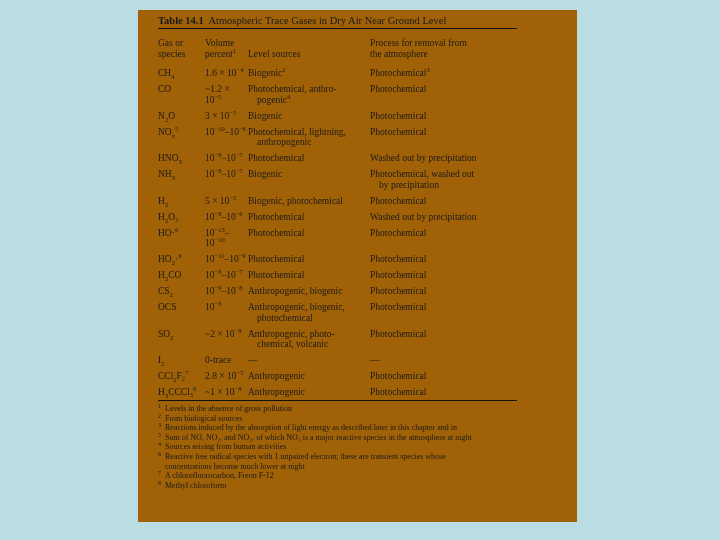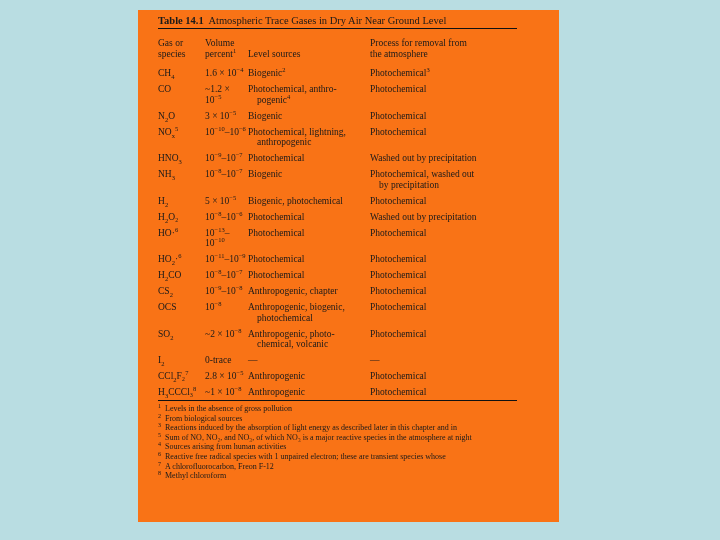--- a/index.html
+++ b/index.html
@@ -8,21 +8,22 @@
       background: #b9dde2;
       position: relative;
       overflow: hidden;
       font-family: "Liberation Serif", "DejaVu Serif", serif;
       color: #1a1a1a;
     }
     .page {
       position: absolute;
       left: 138px; top: 10px;
       width: 421px; height: 512px;
-      background: #f97316;
+      background: #a16207;
+      padding-left: 18px;
     }
     .content {
       position: absolute;
       left: 20px; top: 4px;
       width: 359px;
     }
     .title {
       font-size: 10.5px;
       font-weight: normal;
       line-height: 13px;
@@ -162,21 +163,21 @@
           </tr>
           <tr>
             <td class="c1"><span>H</span><sub>2</sub><span>CO</span></td>
             <td class="c2"><span>10</span><sup>−8</sup><span>–10</span><sup>−7</sup></td>
             <td class="c3"><span>Photochemical</span></td>
             <td class="c4"><span>Photochemical</span></td>
           </tr>
           <tr>
             <td class="c1"><span>CS</span><sub>2</sub></td>
             <td class="c2"><span>10</span><sup>−9</sup><span>–10</span><sup>−8</sup></td>
-            <td class="c3"><span>Anthropogenic, chapter</span></td>
+            <td class="c3"><span>Anthropogenic, biogenic</span></td>
             <td class="c4"><span>Photochemical</span></td>
           </tr>
           <tr>
             <td class="c1"><span>OCS</span></td>
             <td class="c2"><span>10</span><sup>−8</sup></td>
             <td class="c3"><span>Anthropogenic, biogenic,</span><span class="wrap2"><span>photochemical</span></span></td>
             <td class="c4"><span>Photochemical</span></td>
           </tr>
           <tr>
             <td class="c1"><span>SO</span><sub>2</sub></td>
@@ -206,18 +207,18 @@
     </table>
 
     <div class="rule2"></div>
 
     <div class="notes" id="notes">
         <div class="note"><span class="mark">1</span><span>Levels in the absence of gross pollution</span></div>
         <div class="note"><span class="mark">2</span><span>From biological sources</span></div>
         <div class="note"><span class="mark">3</span><span>Reactions induced by the absorption of light energy as described later in this chapter and in</span></div>
         <div class="note"><span class="mark">5</span><span>Sum of NO, NO₂, and NO₃, of which NO₃ is a major reactive species in the atmosphere at night</span></div>
         <div class="note"><span class="mark">4</span><span>Sources arising from human activities</span></div>
-        <div class="note"><span class="mark">6</span><span>Reactive free radical species with 1 unpaired electron; these are transient species whose</span></div>
+        <div class="note"><span class="mark">6</span><span>Reactive free radical species with 1 unpaired electron; these are transient species whose</span><span class="cont">concentrations become much lower at night</span></div>
         <div class="note"><span class="mark">7</span><span>A chlorofluorocarbon, Freon F-12</span></div>
         <div class="note"><span class="mark">8</span><span>Methyl chloroform</span></div>
       </div>
   </div>
 </div>
 
 </body></html>

